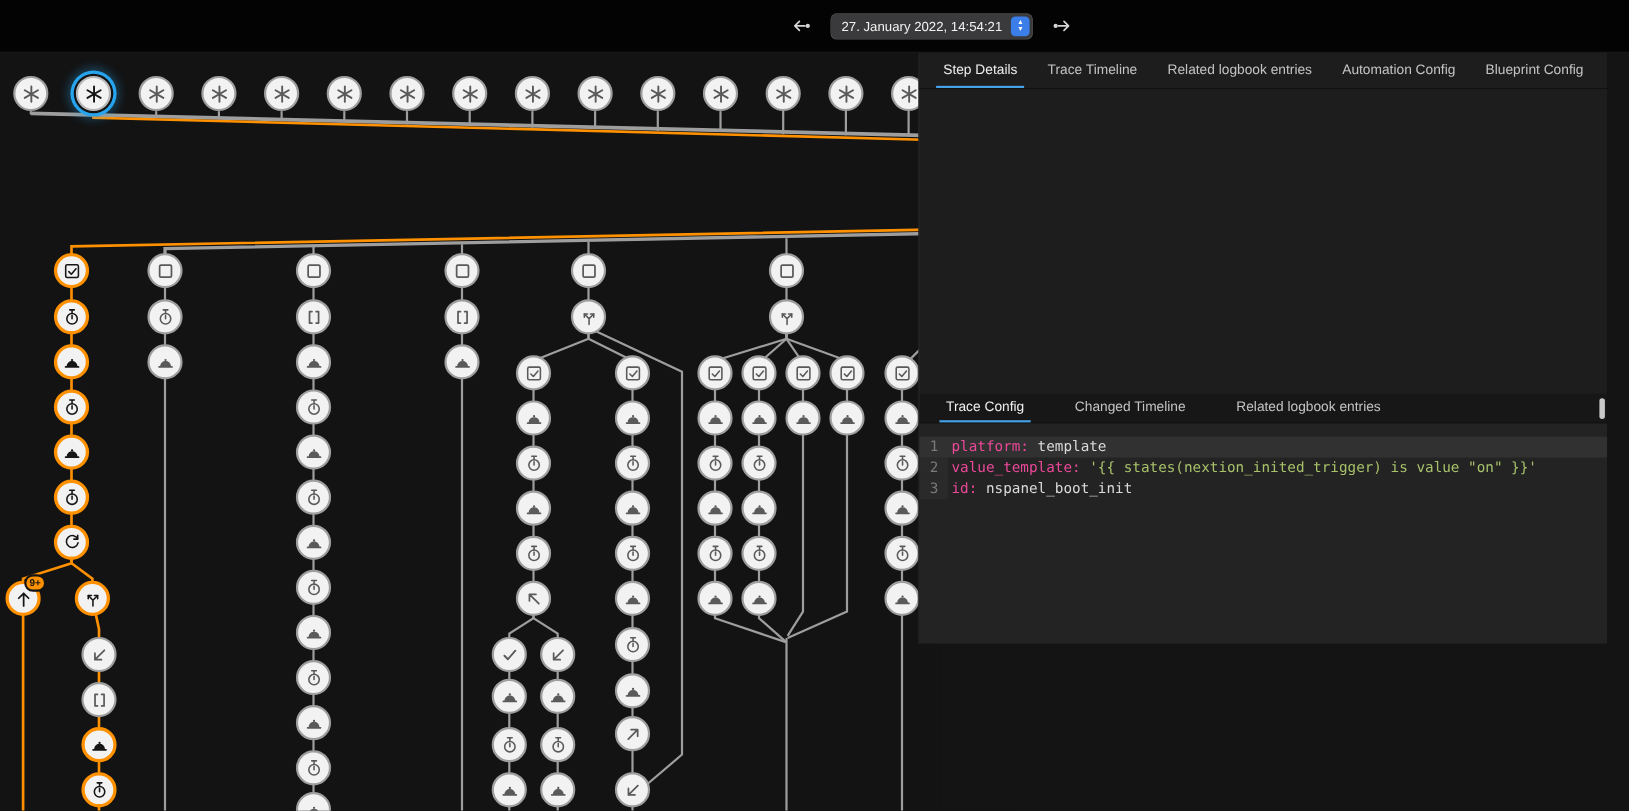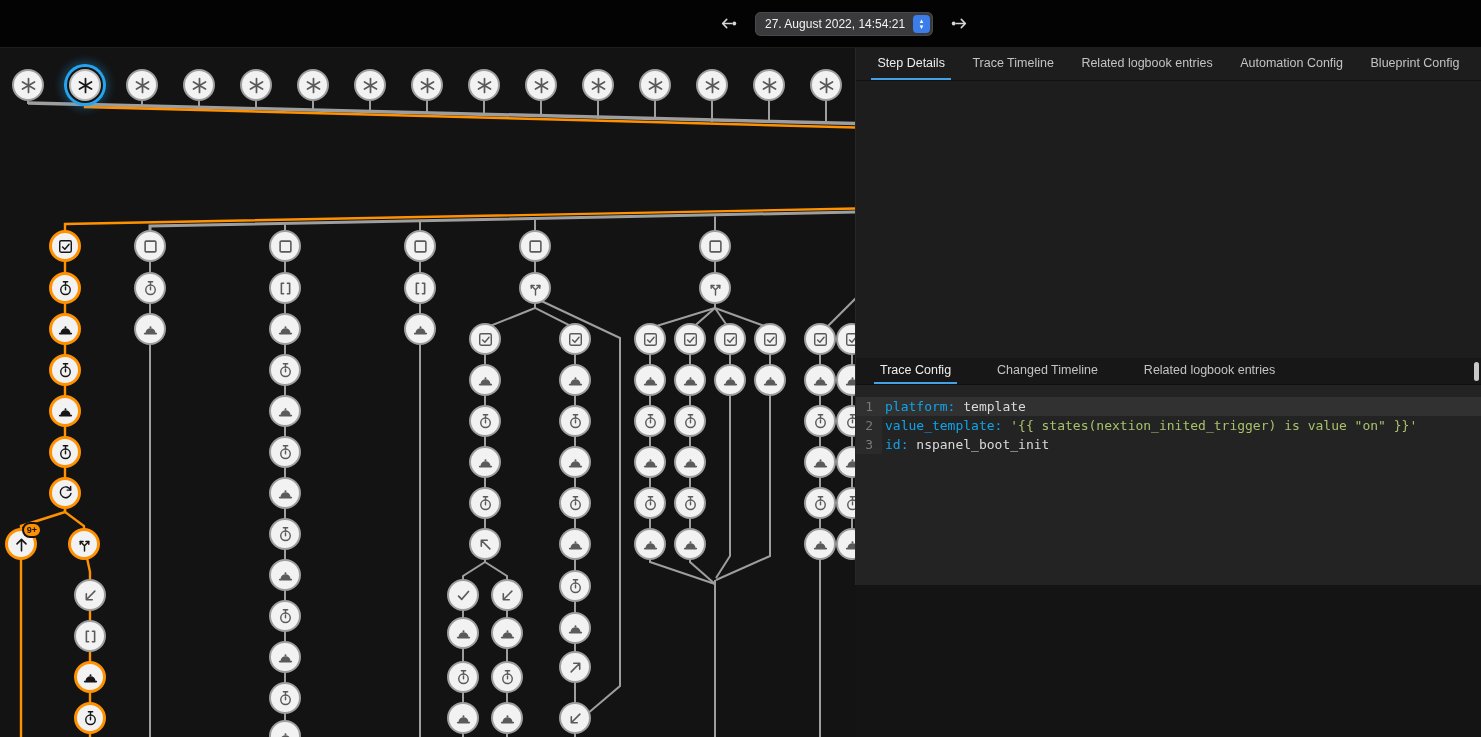--- a/index.html
+++ b/index.html
@@ -26,42 +26,42 @@
   .nav-btn{background:none;border:none;color:#d6d6d6;padding:0;cursor:pointer;display:flex;}
   .nav-btn svg{width:22px;height:22px;}
   .trace-select{height:24px;background:#3a3a3c;border-radius:6px;display:flex;align-items:center;
     gap:8px;padding:0 3px 0 10px;color:#f2f2f2;font-size:12px;cursor:pointer;
     box-shadow:inset 0 0 0 0.5px #565658;}
   .stepper{width:17px;height:18px;background:#3b7de9;border-radius:4px;display:flex;
     flex-direction:column;align-items:center;justify-content:center;color:#fff;
     font-size:7px;line-height:6px;}
 
   
-  .panel{position:absolute;left:855px;top:48px;width:626px;height:537px;background:#1d1d1d;
+  .panel{position:absolute;left:835px;top:48px;width:626px;height:537px;background:#1d1d1d;
     z-index:5;border-left:1px solid #272727;}
   .tabs{display:flex;align-items:stretch;}
   .tab{display:flex;align-items:center;padding:0 6px;font-size:12.5px;color:#c3c3c3;
     border-bottom:2px solid transparent;cursor:pointer;white-space:nowrap;}
   .tab.active{color:#eeeeee;border-bottom-color:#45a1e5;}
   .details-tabs{height:33px;justify-content:space-evenly;border-bottom:1px solid #111111;background:#1d1d1d;}
   .details-content{padding:16px 12px;font-size:15px;color:#e4e4e4;}
 
   .config{position:absolute;left:0;top:310px;right:0;bottom:0;}
   .config-tabs{position:relative;height:27px;gap:34px;padding-left:18px;background:#171717;
     border-bottom:1px solid #101010;}
   .scroll-thumb{position:absolute;right:2px;top:4px;width:5px;height:19px;background:#c9c9c9;
     border-radius:3px;cursor:pointer;}
   .code{position:absolute;left:0;top:27px;right:0;bottom:0;background:#232323;
     font-family:"DejaVu Sans Mono",monospace;font-size:13px;line-height:19px;padding-top:12px;}
   .code-row{display:flex;}
   .code-row .gutter{width:26px;flex:none;text-align:right;padding-right:9px;color:#7a7a7a;background:#2a2a2a;}
   .code-row.hl{background:#313131;}
   .code-row.hl .gutter{background:#313131;}
   .code-text{padding-left:3px;white-space:pre;}
-  .t-key{color:#0ea5e9;}
+  .t-key{color:#ec4899;}
   .t-str{color:#a7c26a;}
   .t-plain{color:#dadada;}
 </style>
 </head>
 <body>
 
 <div class="graph">
   <svg class="edges" id="edges" viewBox="0 0 856 737">
       <path d="M28 103 L 858 123.5" fill="none" stroke="#9e9e9e" stroke-width="3.5"></path>
       <path d="M28 101 L 28 104" fill="none" stroke="#9e9e9e" stroke-width="2"></path>
@@ -749,21 +749,21 @@
 
 <header class="topbar">
   <div class="topbar-controls">
     <button class="nav-btn">
       <svg viewBox="0 0 24 24">
         <path d="M15 11.5H5.5M9.5 7 5 11.5 9.5 16" fill="none" stroke="currentColor" stroke-width="1.7" stroke-linecap="round" stroke-linejoin="round"></path>
         <circle cx="17.8" cy="11.5" r="2.1" fill="currentColor"></circle>
       </svg>
     </button>
     <div class="trace-select">
-      <span>27. August 2022, 14:54:21</span>
+      <span>27. January 2022, 14:54:21</span>
       <span class="stepper">
           <span>▴</span>
           <span>▾</span>
         </span>
     </div>
     <button class="nav-btn">
       <svg viewBox="0 0 24 24">
         <path d="M9 11.5h9.5M14.5 7 19 11.5 14.5 16" fill="none" stroke="currentColor" stroke-width="1.7" stroke-linecap="round" stroke-linejoin="round"></path>
         <circle cx="6.2" cy="11.5" r="2.1" fill="currentColor"></circle>
       </svg>

